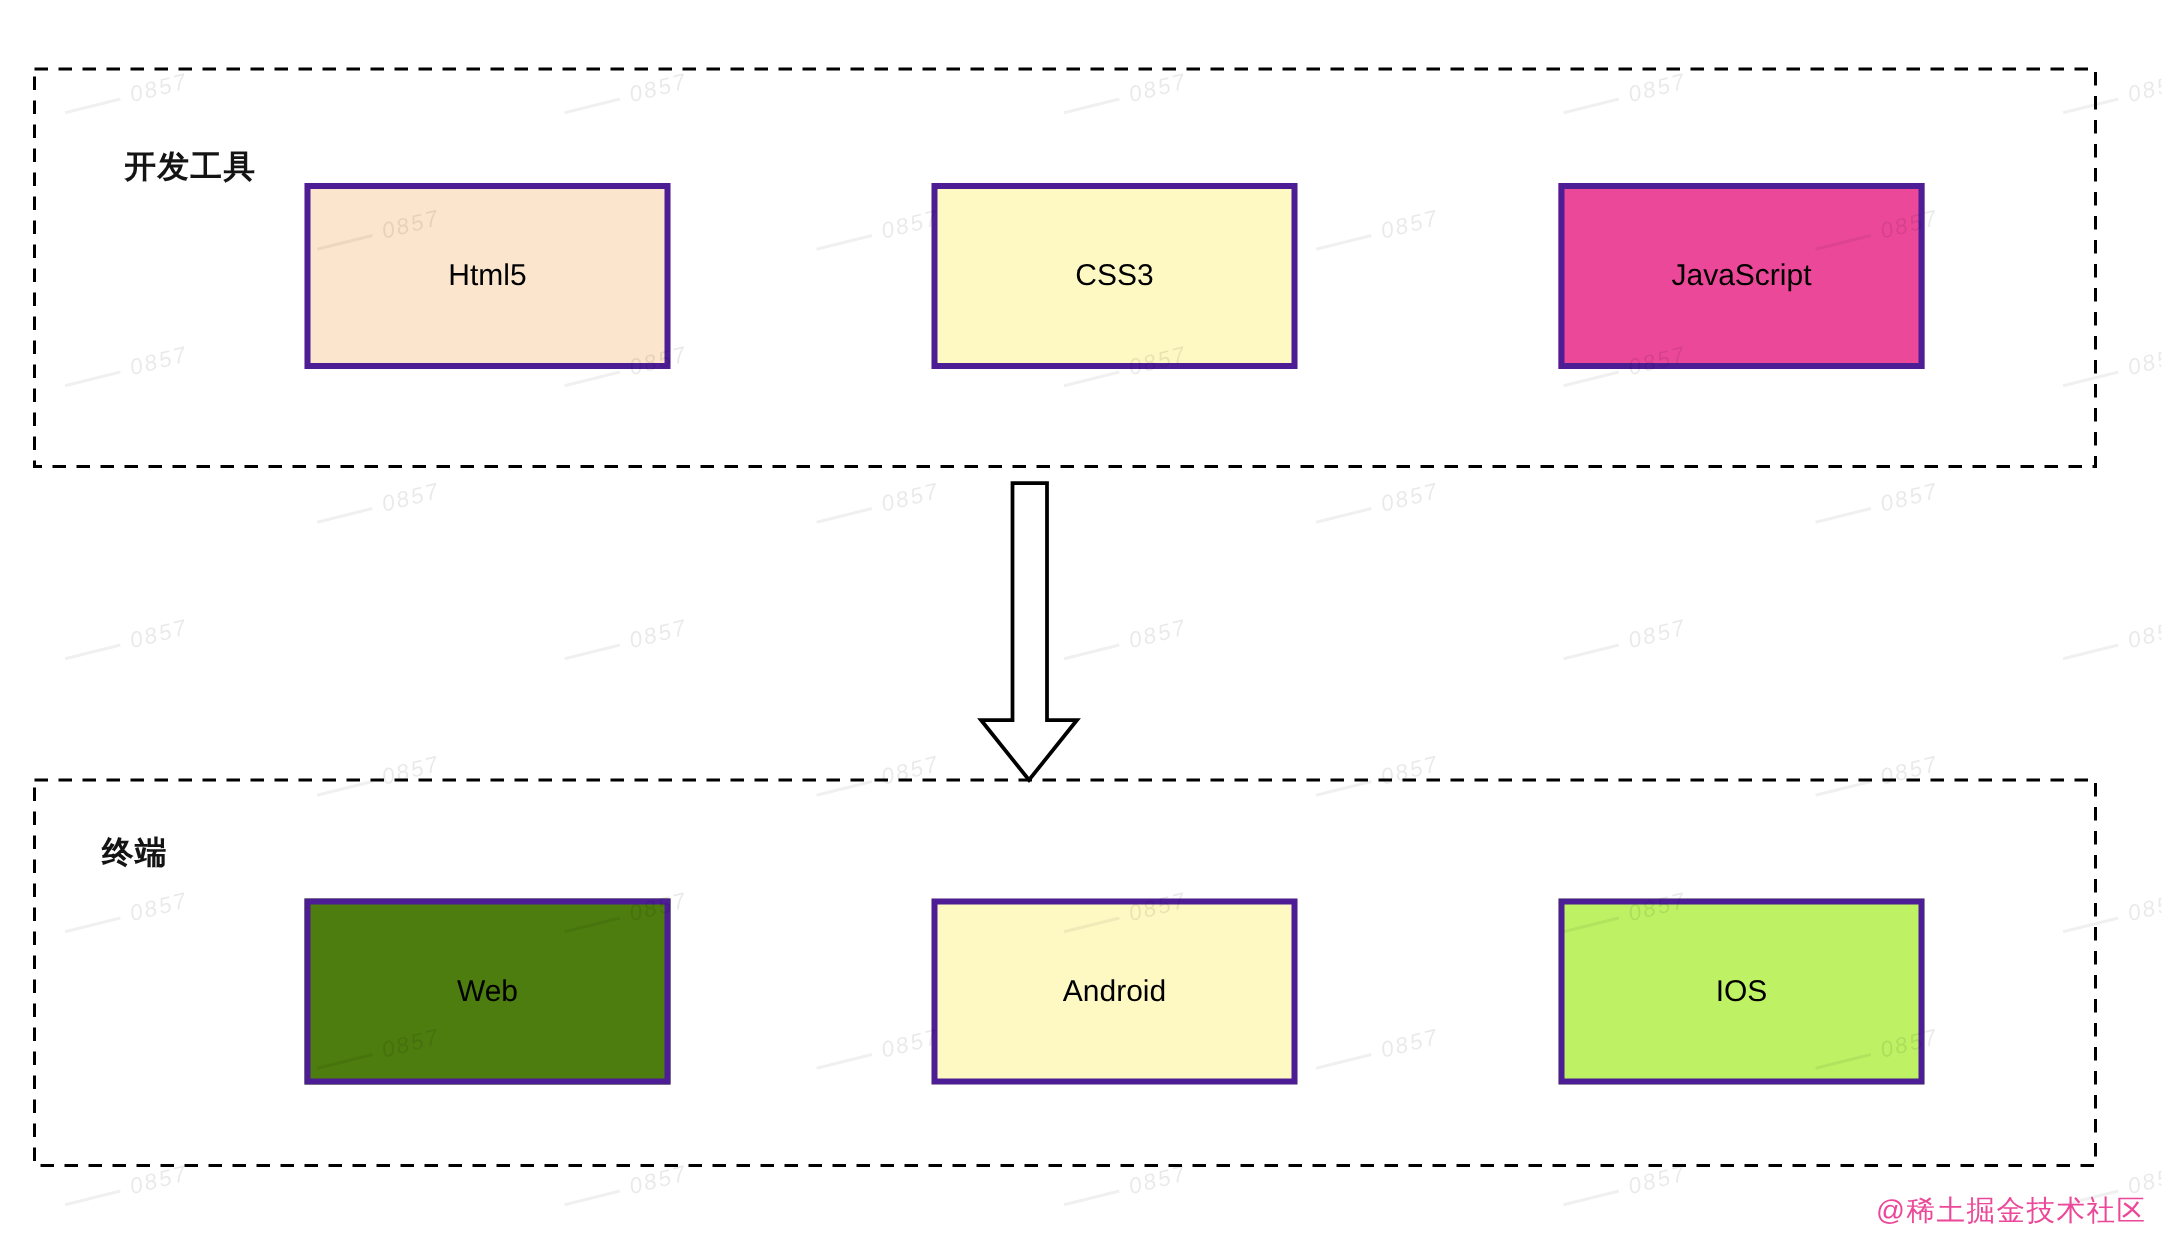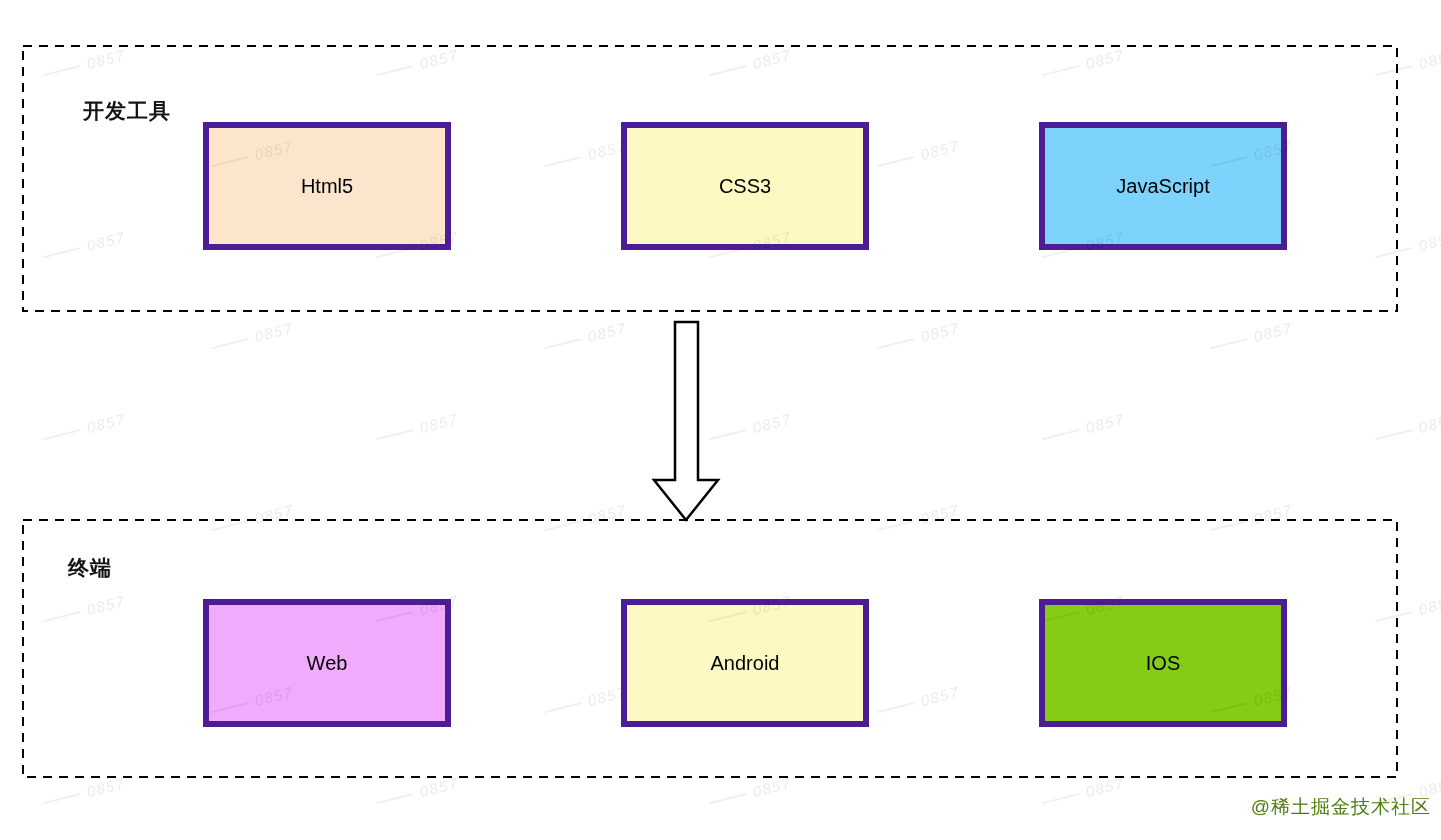--- a/index.html
+++ b/index.html
@@ -28,21 +28,21 @@
     letter-spacing: 1px;
   }
   .label-dev  { left: 68px; top: 97px; margin-left: 15px; }
   .label-term { left: 68px; top: 554px; }
 
   
   .node {
     position: absolute;
     z-index: 2;
     width: 236px; height: 116px;
-    border: 6px solid #4c1d95;
+    border: 4px solid #4c1d95;
     display: flex; align-items: center; justify-content: center;
     font-size: 20px;
     color: #000;
   }
   .row-top    { top: 122px; }
   .row-bottom { top: 599px; }
   .col-1 { left: 203px; }
   .col-2 { left: 621px; }
   .col-3 { left: 1039px; }
 
@@ -64,43 +64,43 @@
     width: 38px; height: 2px;
     background: rgba(0, 0, 0, 0.06);
   }
 
   
   .attribution {
     position: absolute;
     z-index: 11;
     right: 10px; bottom: 20px;
     font-size: 19px;
-    color: #4d7c0f;
+    color: #ec4899;
     letter-spacing: 1px;
   }
 </style>
 </head>
 <body>
 
 <svg class="layer-svg">
   <rect x="23" y="46" width="1374" height="265" fill="none" stroke="#000" stroke-width="2" stroke-dasharray="9 7"></rect>
   <rect x="23" y="520" width="1374" height="257" fill="none" stroke="#000" stroke-width="2" stroke-dasharray="9 7"></rect>
   <polygon points="675,322 698,322 698,480 718,480 686,520 654,480 675,480" fill="#ffffff" stroke="#000" stroke-width="2.5" stroke-linejoin="miter"></polygon>
 </svg>
 
 <div class="group-label label-dev">开发工具</div>
 <div class="group-label label-term">终端</div>
 
 <div class="node row-top col-1" style="background-color: rgb(252, 229, 205);">Html5</div>
 <div class="node row-top col-2" style="background-color: #fef9c3;">CSS3</div>
-<div class="node row-top col-3" style="background-color: #7dd3fc;">JavaScript</div>
-
-<div class="node row-bottom col-1" style="background-color: #f0abfc;">Web</div>
+<div class="node row-top col-3" style="background-color: #ec4899;">JavaScript</div>
+
+<div class="node row-bottom col-1" style="background-color: #4d7c0f;">Web</div>
 <div class="node row-bottom col-2" style="background-color: #fef9c3;">Android</div>
-<div class="node row-bottom col-3" style="background-color: #84cc16;">IOS</div>
+<div class="node row-bottom col-3" style="background-color: #bef264;">IOS</div>
 
 <div class="attribution">@稀土掘金技术社区</div>
 
 <div class="wm" style="left: 42px; top: 56px;">
     <span class="wm-dash"></span>
     <span>0857</span>
   </div>
 <div class="wm" style="left: 375px; top: 56px;">
     <span class="wm-dash"></span>
     <span>0857</span>

